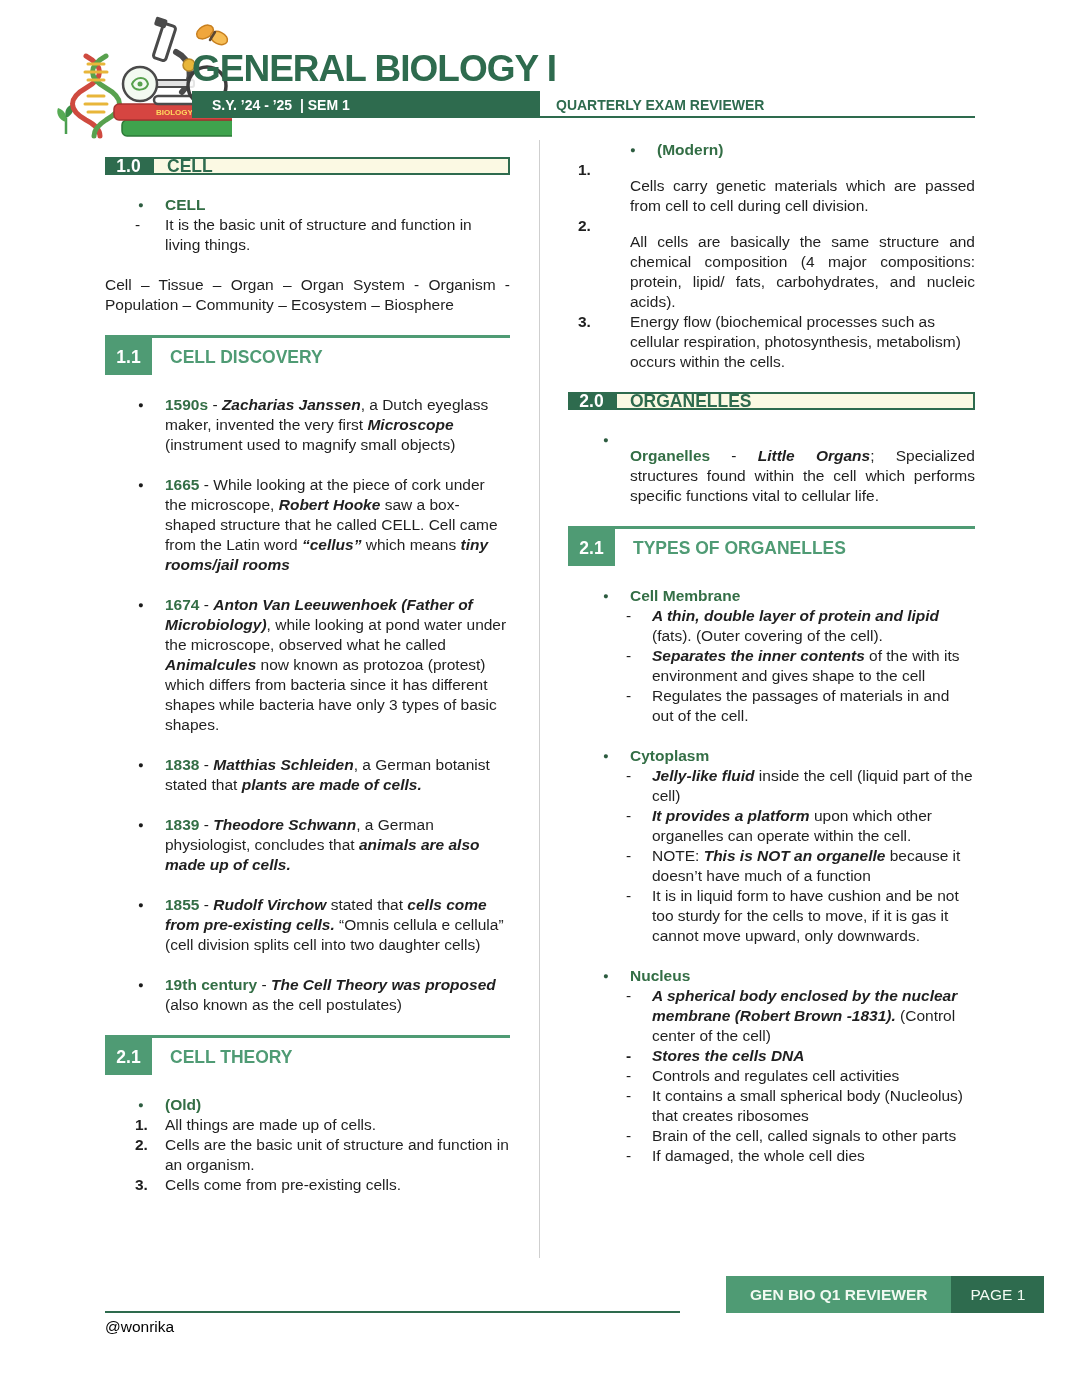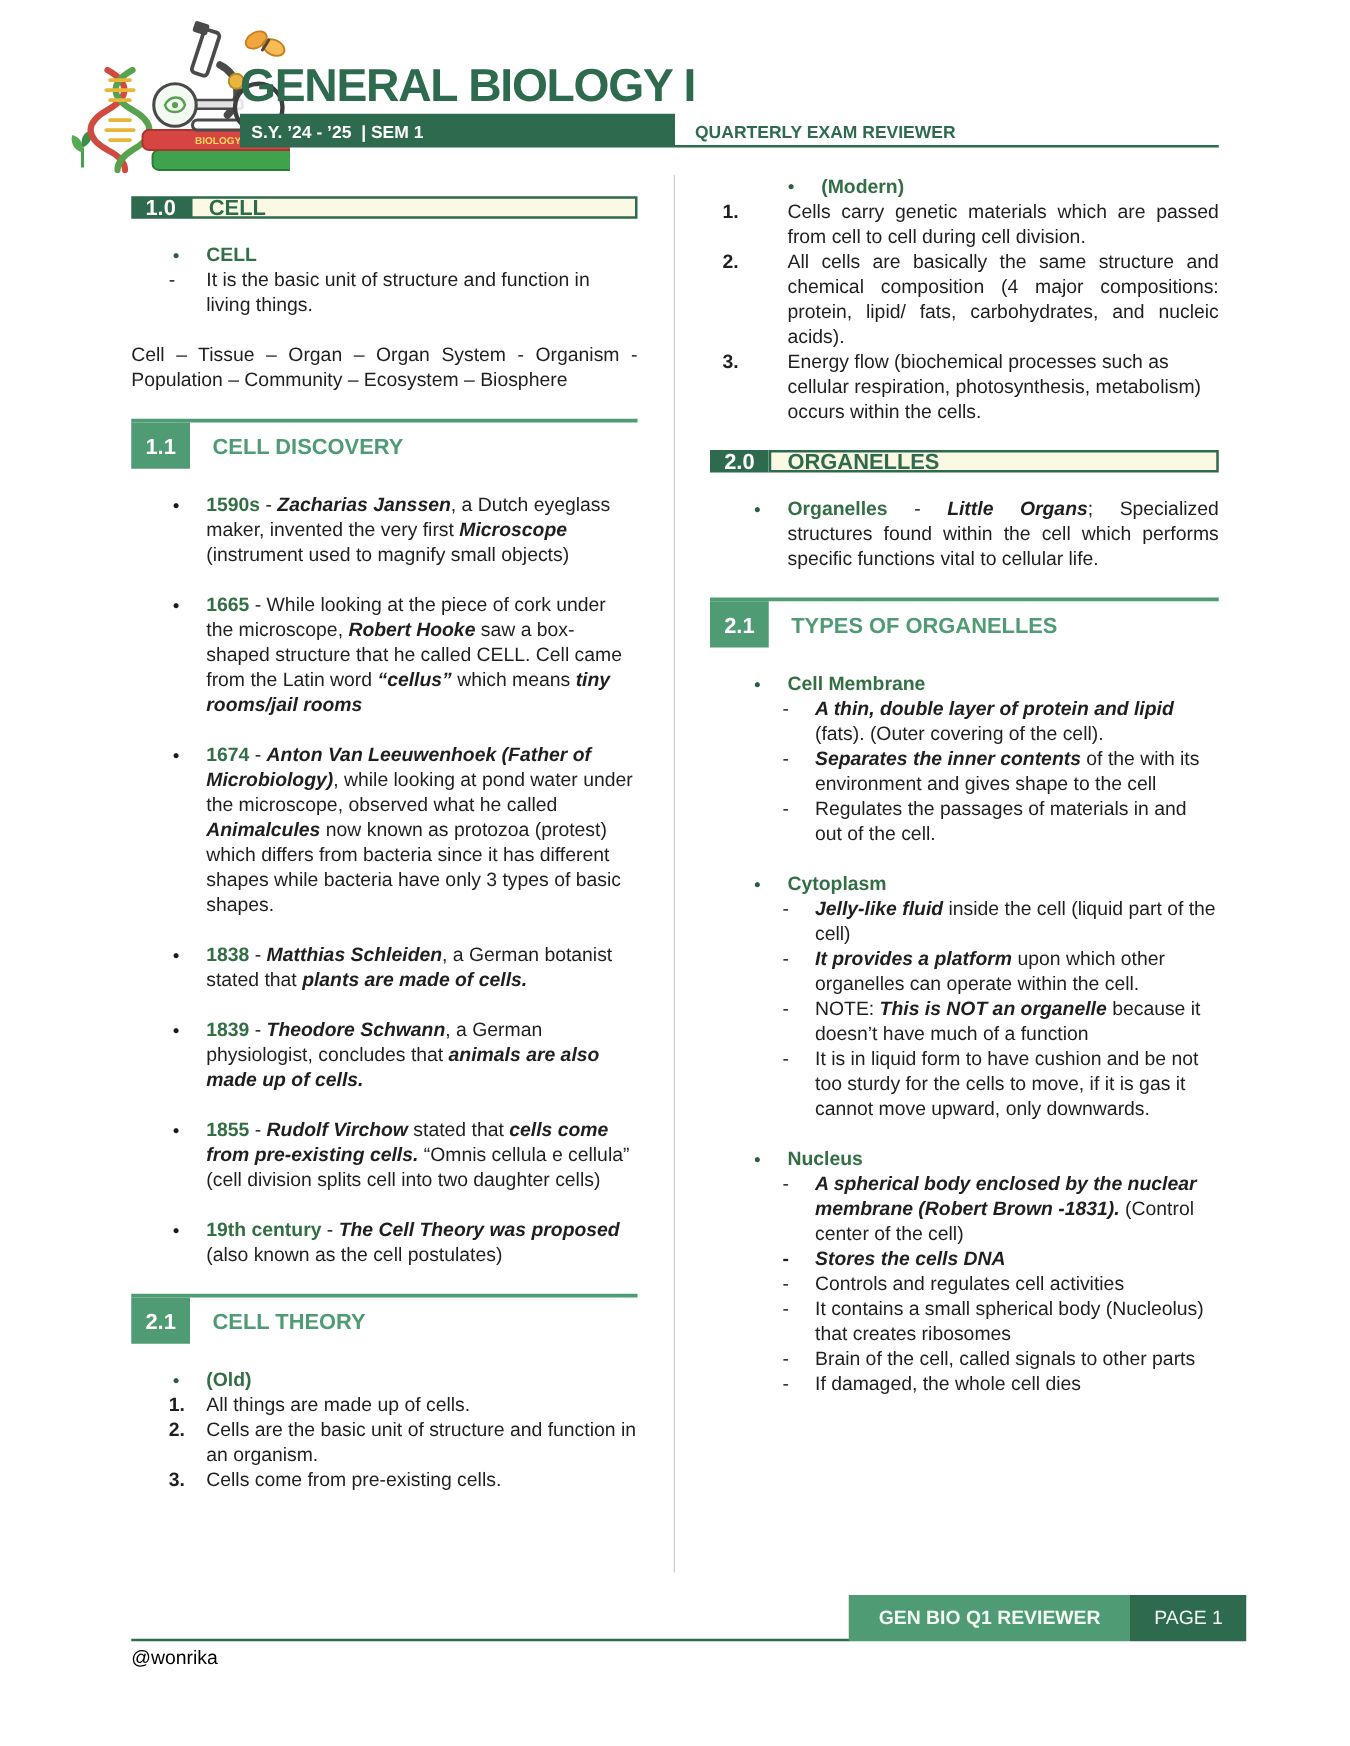--- a/index.html
+++ b/index.html
@@ -19,21 +19,21 @@
   
   .logo-box{position:absolute;left:52px;top:10px;width:180px;height:130px;}
   .main-title{
     position:absolute;left:192px;top:48px;
     font-size:37px;font-weight:700;letter-spacing:-1px;color:var(--dg);
     white-space:nowrap;
   }
   .sy-bar{
     position:absolute;left:192px;top:91px;width:348px;height:27px;
     background:var(--dg);color:#ffffff;font-weight:700;font-size:14px;
-    display:flex;align-items:center;padding-left:9px;white-space:pre;
+    display:flex;align-items:center;padding-left:20px;white-space:pre;
   }
   .quarter-label{
     position:absolute;left:556px;top:97px;
     font-size:14px;font-weight:700;color:var(--dg);
   }
   .header-underline{
     position:absolute;left:540px;top:116px;width:435px;height:0;
     border-top:2px solid var(--dg);
   }
   
@@ -62,21 +62,21 @@
   .blk-h2{border-top:3px solid var(--mg);display:flex;height:40px;}
   .h2-num{
     flex:0 0 47px;background:var(--mg);color:#fff;font-weight:700;font-size:17.5px;
     display:flex;align-items:center;justify-content:center;
   }
   .h2-title{color:var(--mg);font-weight:700;font-size:17.5px;display:flex;align-items:center;padding-left:18px;}
   
   .blk-bullet,.blk-dash,.blk-num{display:flex;}
   .marker{flex:0 0 auto;}
   .content{flex:1;}
-  .j .content{text-align:justify;}
+  .j .content{text-align:justify;margin-top:16px;}
   .dot{font-size:9.5px;line-height:20px;color:#1b1b1b;}
   .dot.green{color:#2d5c40;}
   .num-marker{font-weight:700;}
   .bd .marker{font-weight:700;}
   
   .col-left .blk-bullet{padding-left:33px;}
   .col-left .blk-bullet .marker{width:27px;}
   .col-left .blk-dash,.col-left .blk-num{padding-left:30px;}
   .col-left .blk-dash .marker,.col-left .blk-num .marker{width:30px;}
   
@@ -90,21 +90,21 @@
   
   .s-n{}
   .s-g{color:var(--gt);font-weight:700;}
   .s-b{font-weight:400;}
   .s-bi{font-weight:700;font-style:italic;}
   
   .footer-line{position:absolute;left:105px;top:1311px;width:575px;border-top:2.5px solid var(--dg);}
   .badge-row{position:absolute;left:679px;top:1276px;height:37px;display:flex;}
   .badge-left{
     background:var(--mg);color:#f2faf2;font-weight:700;font-size:15.5px;
-    display:flex;align-items:center;padding:0 24px;
+    display:flex;align-items:center;padding:0 24px;margin-left:47px;
   }
   .badge-right{
     background:var(--dg);color:#f2faf2;font-weight:400;font-size:15.5px;
     display:flex;align-items:center;padding:0 19px;
   }
   .handle{position:absolute;left:105px;top:1318px;font-size:15.5px;color:#000000;}
 </style>
 </head>
 <body>
 

